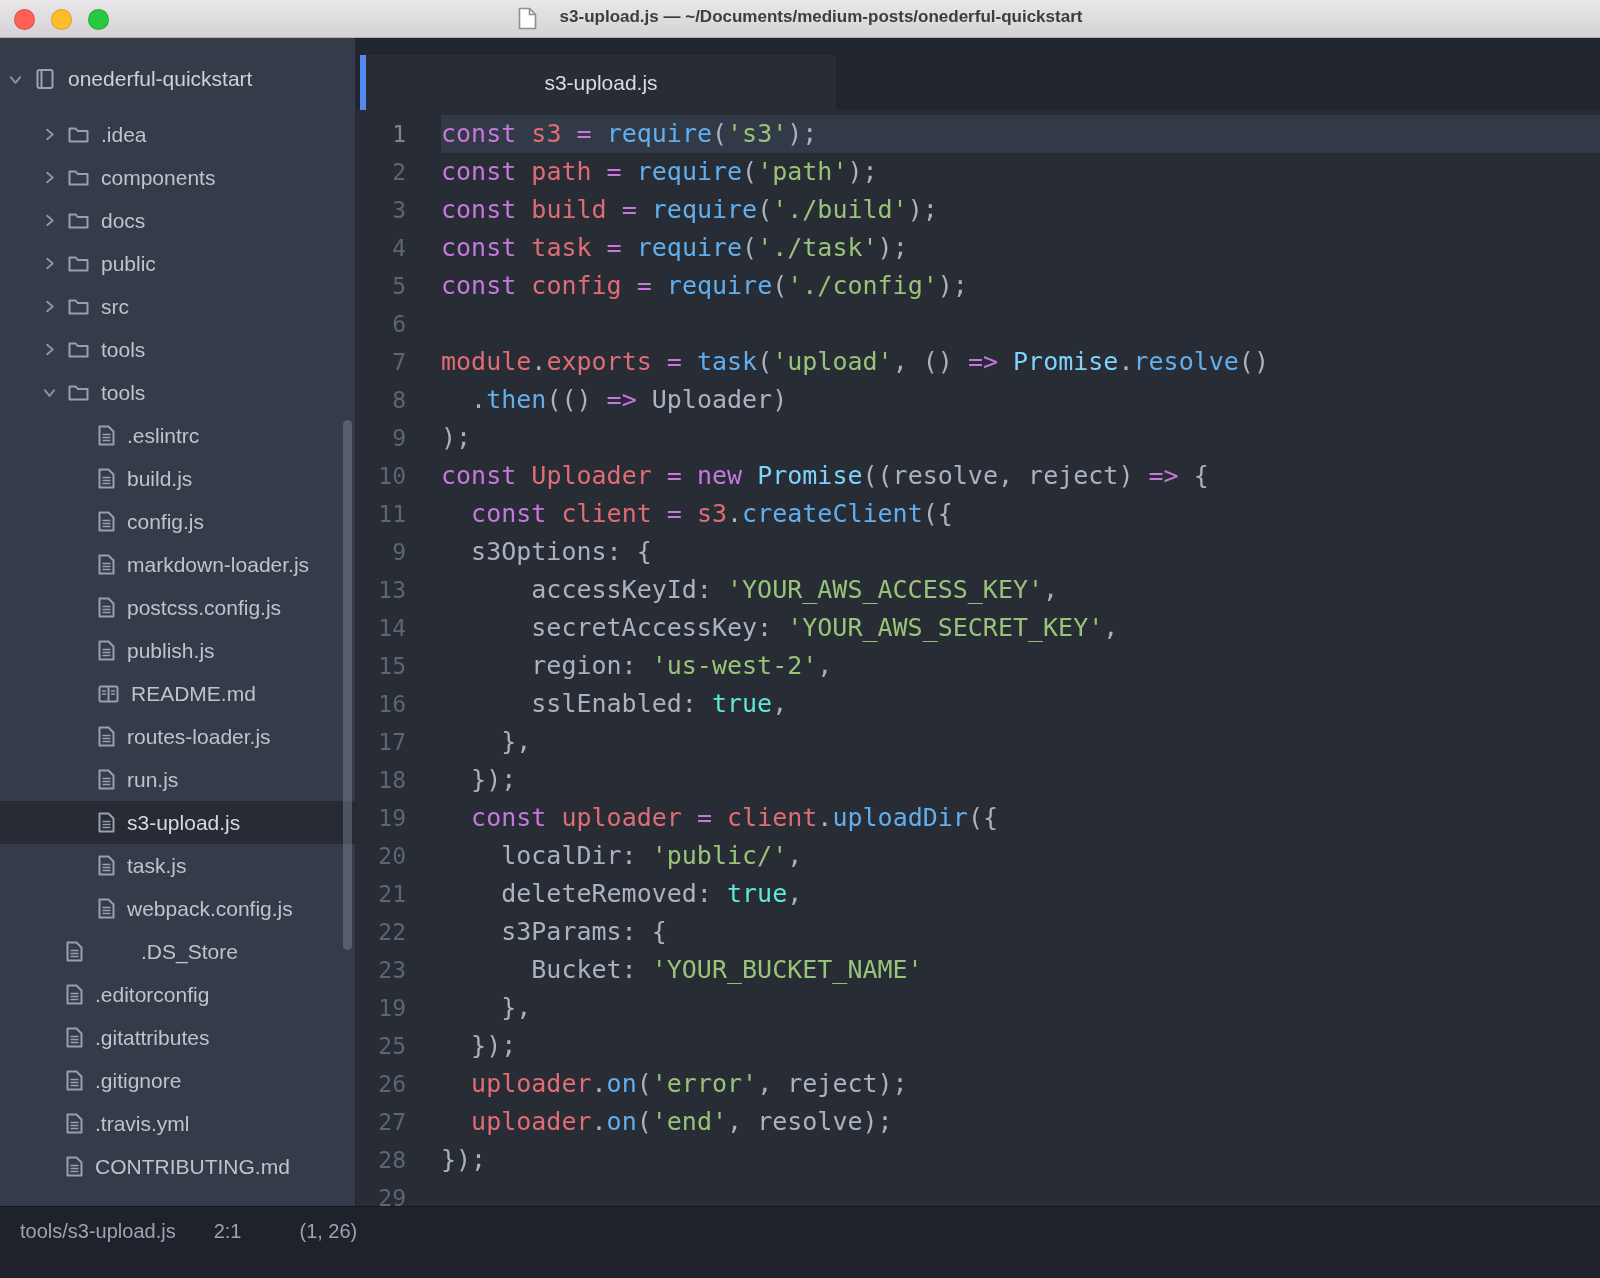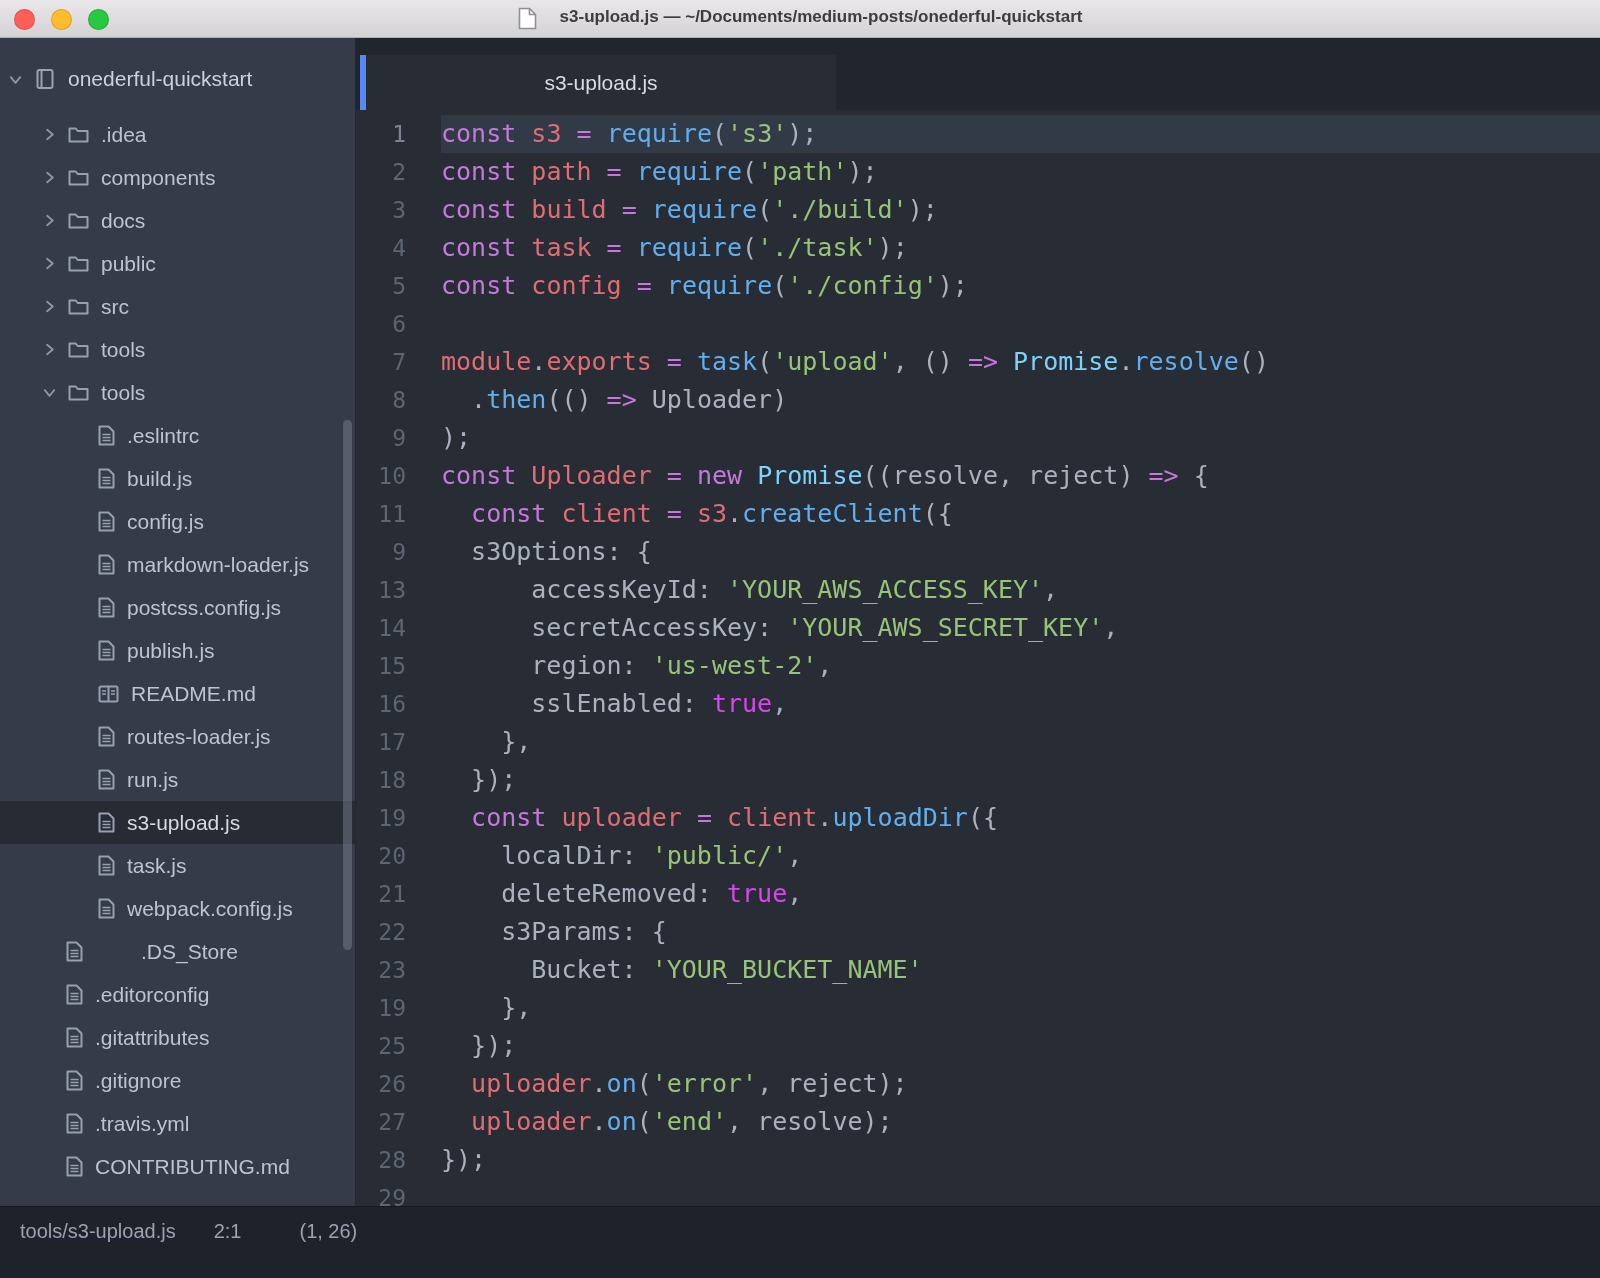--- a/index.html
+++ b/index.html
@@ -51,21 +51,21 @@
   .line { display: flex; height: 38px; line-height: 38px; font-family: "DejaVu Sans Mono", monospace; font-size: 25px; white-space: pre; }
   .gutter { flex: 0 0 50px; width: 50px; text-align: right; color: #5c6673; font-size: 23px; }
   .codetext { flex: 1 1 auto; margin-left: 35px; color: #abb2bf; }
   .line.sel .codetext { background: #333a47; }
   .line.sel .gutter { color: #7b8494; }
   .tk-k { color: #c678dd; }  
   .tk-v { color: #e06c75; }  
   .tk-f { color: #61afef; }  
   .tk-s { color: #98c379; }  
   .tk-c { color: #7dd3fc; }  
-  .tk-b { color: #d946ef; }  
+  .tk-b { color: #5eead4; }  
   .tk-p { color: #abb2bf; }  
 
   
   .statusbar {
     flex: 0 0 72px; height: 72px; background: #1e222b; border-top: 1px solid #141820;
     display: flex; align-items: flex-start; padding: 13px 0 0 20px;
     color: #9ba3b2; font-size: 20px;
   }
   .status-pos { margin-left: 38px; }
   .status-sel { margin-left: 58px; }

